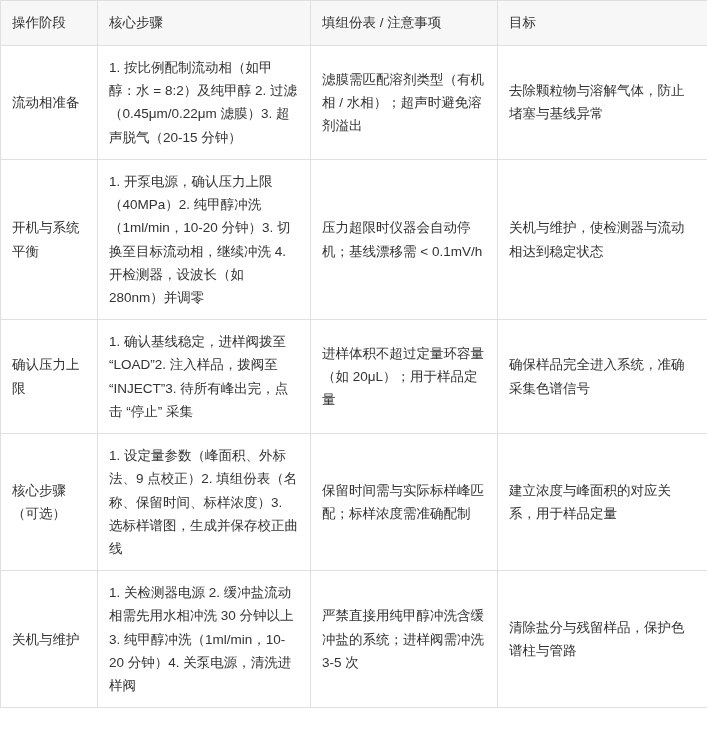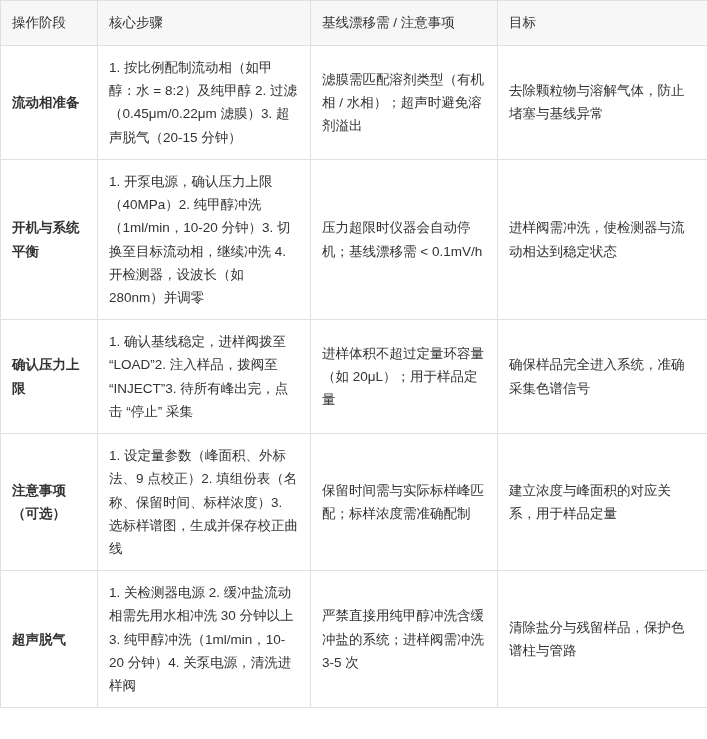--- a/index.html
+++ b/index.html
@@ -47,21 +47,20 @@
     height: 26px;
     padding-top: 9px;
     padding-bottom: 9px;
     vertical-align: middle;
   }
   table.proc-table tbody td {
     background: #ffffff;
   }
   td.stage {
     text-align: left;
-    font-weight: bold;
   }
   td.steps, td.params, td.goal {
     text-align: left;
   }
   
   tbody tr td { padding-top: 11px; padding-bottom: 11px; }
 </style>
 </head>
 <body>
 
@@ -70,50 +69,50 @@
     <colgroup>
       <col class="c1">
         <col class="c2">
         <col class="c3">
         <col class="c4">
     </colgroup>
     <thead>
       <tr>
         <th>操作阶段</th>
         <th>核心步骤</th>
-        <th>基线漂移需 / 注意事项</th>
+        <th>填组份表 / 注意事项</th>
         <th>目标</th>
       </tr>
     </thead>
     <tbody>
       <tr>
         <td class="stage">流动相准备</td>
         <td class="steps">1. 按比例配制流动相（如甲醇：水 = 8:2）及纯甲醇 2. 过滤（0.45μm/0.22μm 滤膜）3. 超声脱气（20-15 分钟）</td>
         <td class="params">滤膜需匹配溶剂类型（有机相 / 水相）；超声时避免溶剂溢出</td>
         <td class="goal">去除颗粒物与溶解气体，防止堵塞与基线异常</td>
       </tr>
       <tr>
         <td class="stage">开机与系统平衡</td>
         <td class="steps">1. 开泵电源，确认压力上限（40MPa）2. 纯甲醇冲洗（1ml/min，10-20 分钟）3. 切换至目标流动相，继续冲洗 4. 开检测器，设波长（如 280nm）并调零</td>
         <td class="params">压力超限时仪器会自动停机；基线漂移需 &lt; 0.1mV/h</td>
-        <td class="goal">进样阀需冲洗，使检测器与流动相达到稳定状态</td>
+        <td class="goal">关机与维护，使检测器与流动相达到稳定状态</td>
       </tr>
       <tr>
         <td class="stage">确认压力上限</td>
         <td class="steps">1. 确认基线稳定，进样阀拨至 “LOAD”2. 注入样品，拨阀至 “INJECT”3. 待所有峰出完，点击 “停止” 采集</td>
         <td class="params">进样体积不超过定量环容量（如 20μL）；用于样品定量</td>
         <td class="goal">确保样品完全进入系统，准确采集色谱信号</td>
       </tr>
       <tr>
-        <td class="stage">注意事项（可选）</td>
+        <td class="stage">核心步骤（可选）</td>
         <td class="steps">1. 设定量参数（峰面积、外标法、9 点校正）2. 填组份表（名称、保留时间、标样浓度）3. 选标样谱图，生成并保存校正曲线</td>
         <td class="params">保留时间需与实际标样峰匹配；标样浓度需准确配制</td>
         <td class="goal">建立浓度与峰面积的对应关系，用于样品定量</td>
       </tr>
       <tr>
-        <td class="stage">超声脱气</td>
+        <td class="stage">关机与维护</td>
         <td class="steps">1. 关检测器电源 2. 缓冲盐流动相需先用水相冲洗 30 分钟以上 3. 纯甲醇冲洗（1ml/min，10-20 分钟）4. 关泵电源，清洗进样阀</td>
         <td class="params">严禁直接用纯甲醇冲洗含缓冲盐的系统；进样阀需冲洗 3-5 次</td>
         <td class="goal">清除盐分与残留样品，保护色谱柱与管路</td>
       </tr>
     </tbody>
   </table>
 </div>
 
 </body></html>

